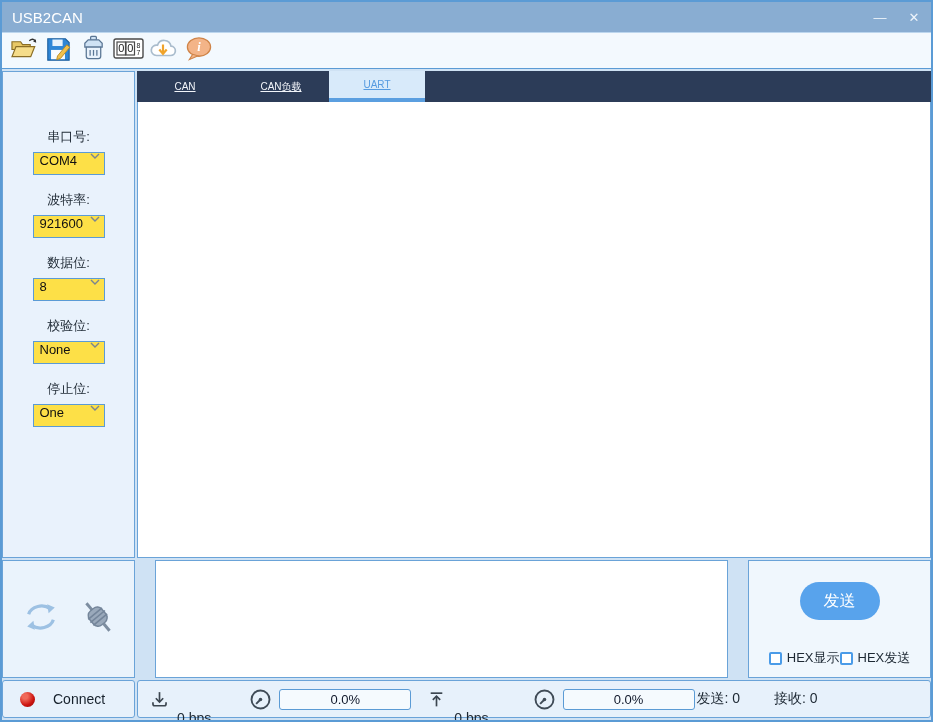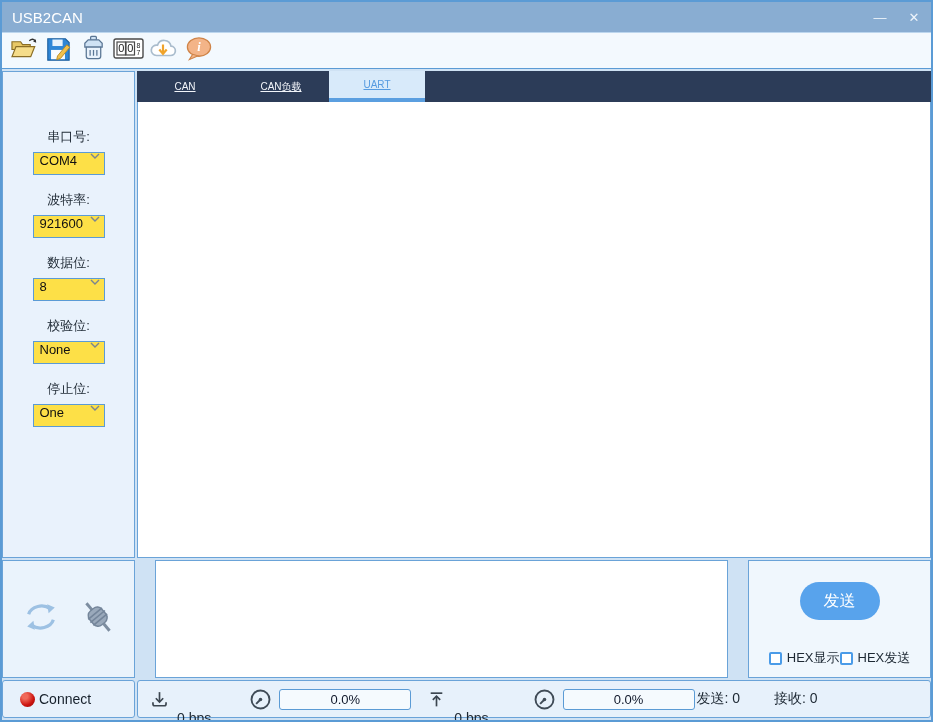--- a/index.html
+++ b/index.html
@@ -135,21 +135,21 @@
     background:#ffffff; display:inline-block;
   }
 
   
   .status-bar{ height:38px; flex:0 0 38px; display:flex; gap:2px; margin:2px 0; }
   .status-cell{
     border:1px solid #6aa3d8; border-radius:3px;
     background:#e7f1fb;
     display:flex; align-items:center;
   }
-  .status-connect{ width:133px; flex:0 0 133px; gap:4px; padding-left:17px; }
+  .status-connect{ width:133px; flex:0 0 133px; gap:18px; padding-left:17px; }
   .red-dot{
     width:15px; height:15px; border-radius:50%;
     background:radial-gradient(circle at 34% 30%, #f06a5a 0 18%, #cc1410 60%, #8f0a08 100%);
   }
   .connect-label{ font-size:14px; color:#16202b; }
   .status-main{ flex:1 1 auto; padding:0 10px; font-size:14px; color:#1d2833; min-width:0; }
   .rate-text{ margin-left:8px; white-space:nowrap;margin-top:38px; }
   .gauge-wrap{ margin-left:38px; display:flex; }
   .gauge-wrap.second{ margin-left:44px; }
   .load-bar{

